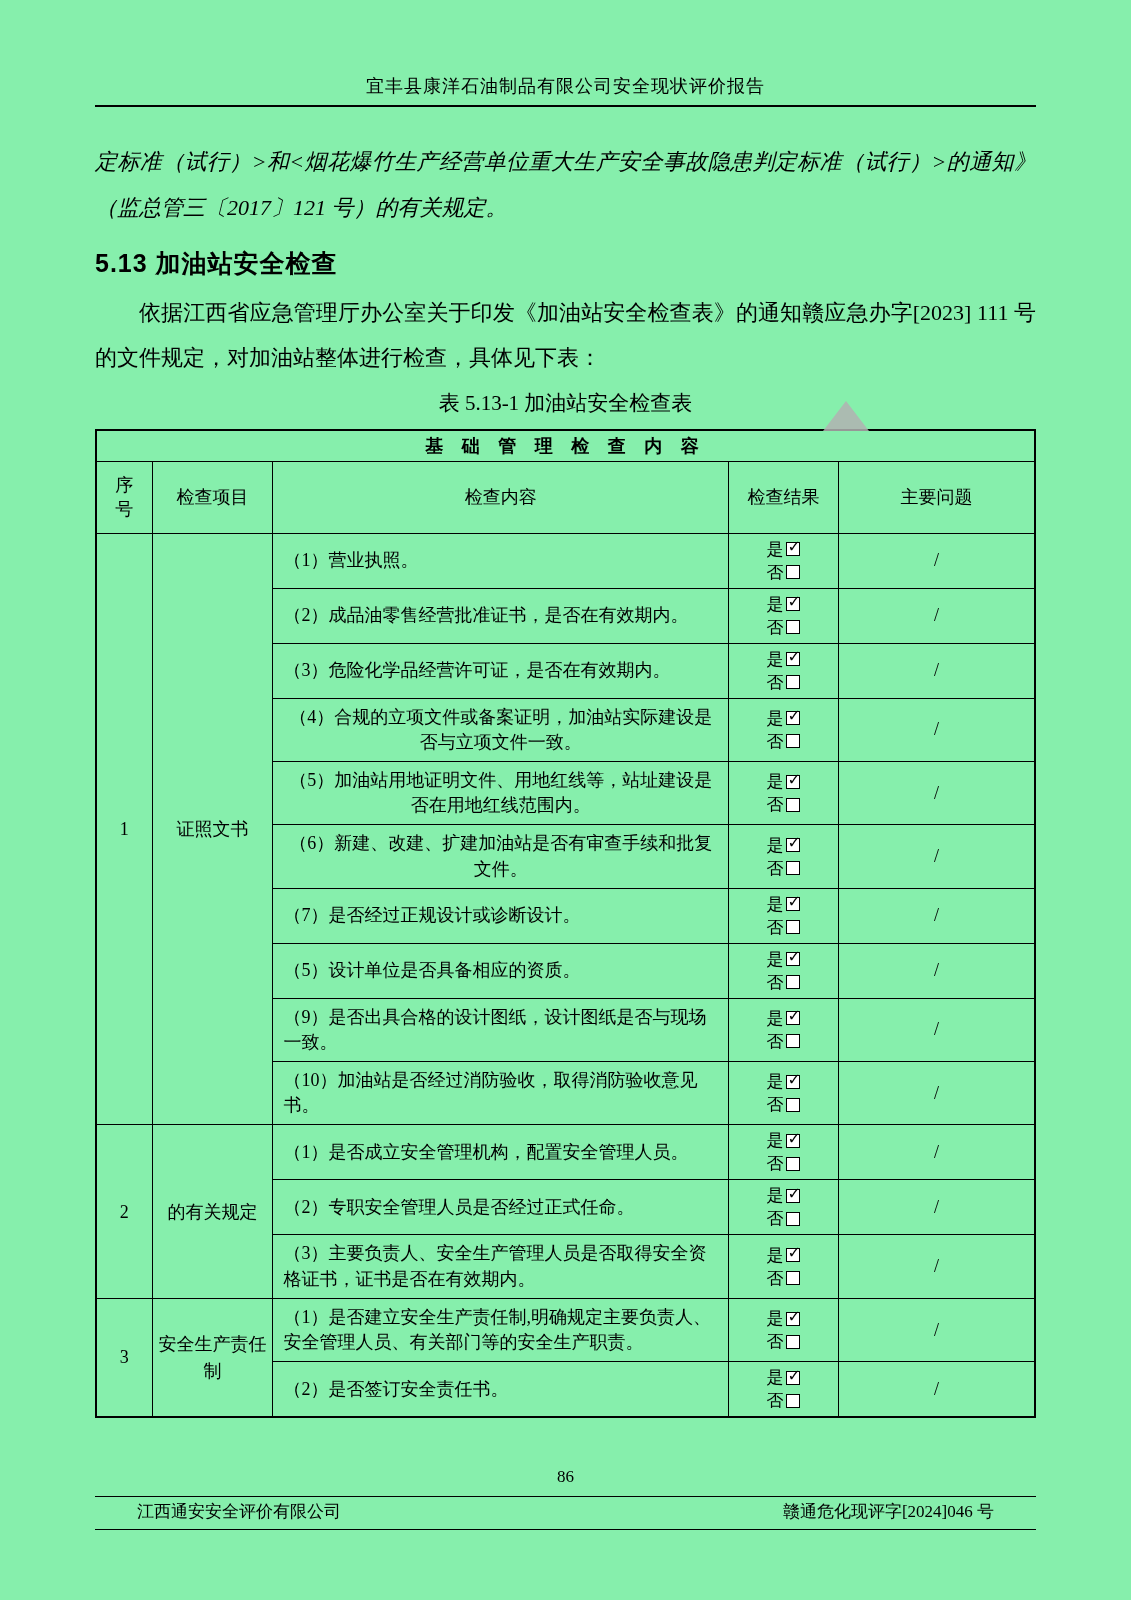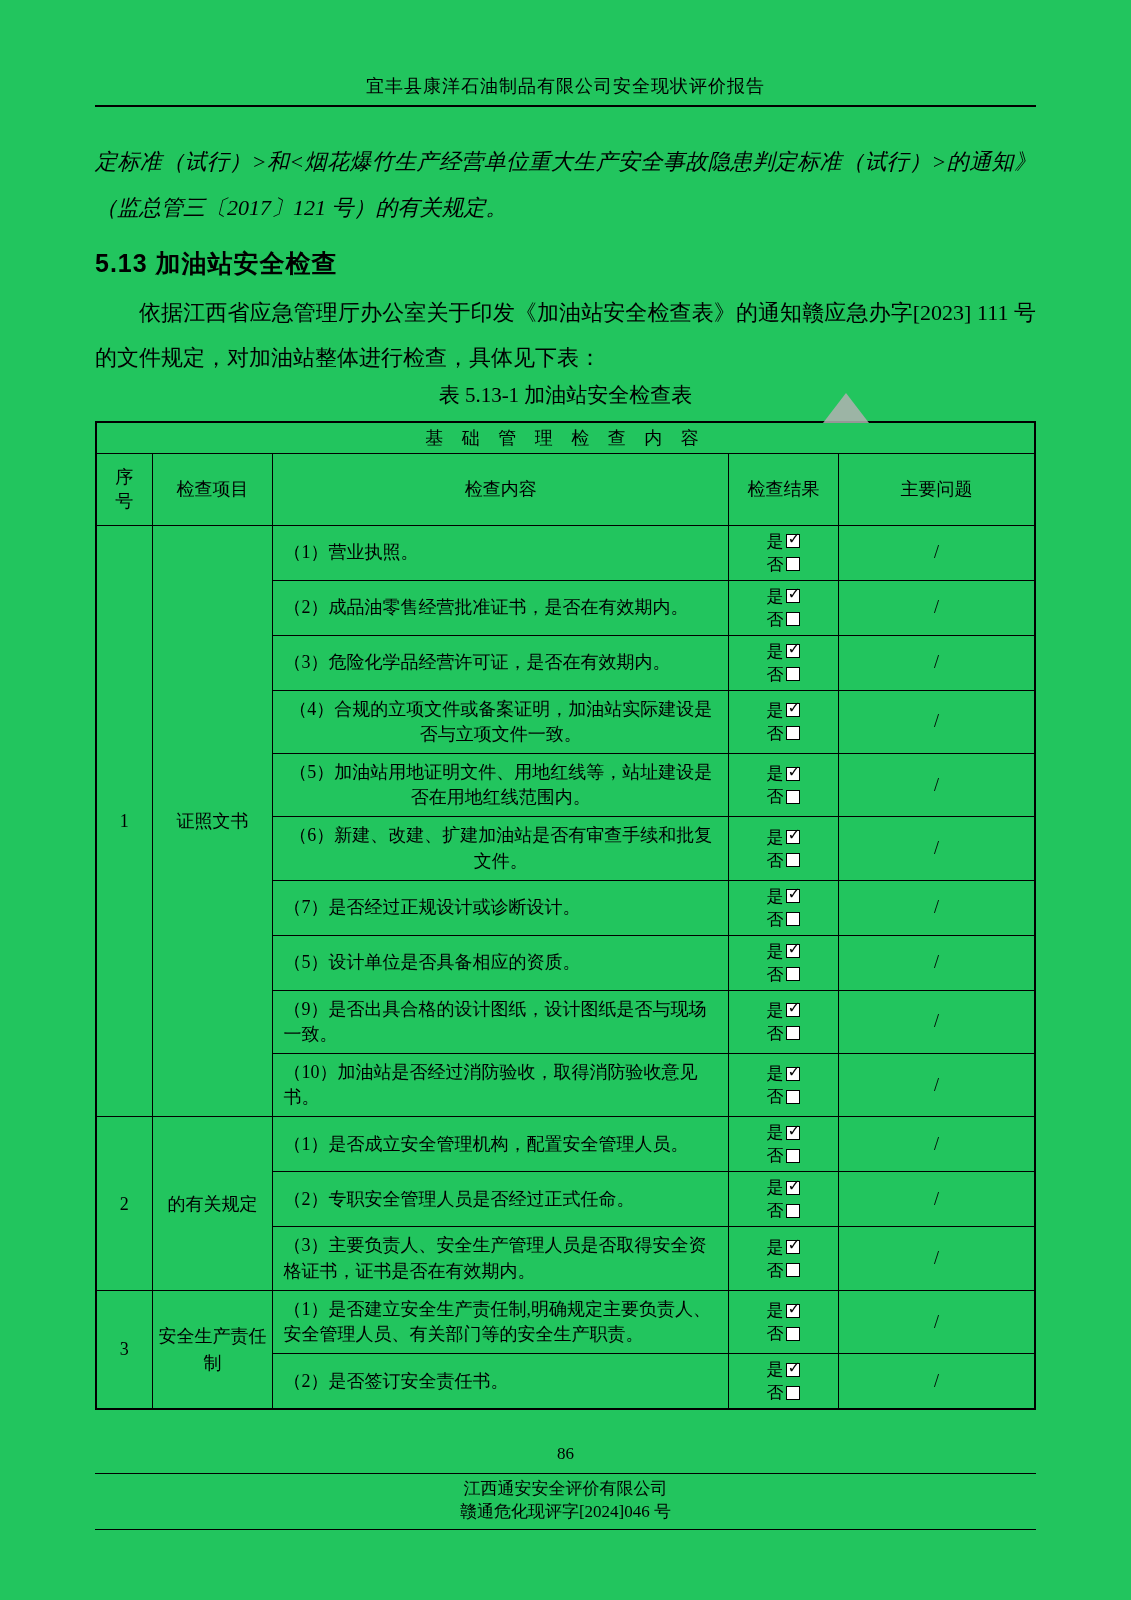--- a/index.html
+++ b/index.html
@@ -1,58 +1,58 @@
 <!DOCTYPE html>
 <html><head>
 <meta charset="utf-8">
 <style>
   html,body{margin:0;padding:0;background:#ffffff;}
   .page{
-    position:relative;width:1131px;height:1600px;background:#22c55e;color:#000;
+    position:relative;width:1131px;height:1600px;background:#86efac;color:#000;
     font-family:"Liberation Serif","DejaVu Serif",serif;overflow:hidden;
   }
   .doc-header{
     margin:0 95px;padding-top:74px;padding-bottom:7px;
     text-align:center;font-size:18px;letter-spacing:1px;
     border-bottom:2px solid #000;
   }
   .p1{margin:32px 95px 0;font-size:22px;line-height:2.08;text-align:justify;font-style:italic;}
   .section-heading{
     margin:16px 95px 0;font-family:"Liberation Sans","DejaVu Sans",sans-serif;
     font-weight:bold;font-size:25px;letter-spacing:1px;
   }
   .p2{margin:10px 95px 0;font-size:22px;line-height:2.08;text-align:justify;text-indent:2em;}
-  .table-caption{margin:0 95px 0;text-align:center;font-size:21px;}
+  .table-caption{margin:8px 95px 0;text-align:center;font-size:21px;}
   .table-wrap{position:relative;margin:12px 95px 0;}
   .watermark{position:absolute;top:-30px;left:726px;opacity:.85;}
   table.check-table{
     width:100%;border-collapse:collapse;table-layout:fixed;
     font-size:18px;border:2px solid #000;
   }
   .check-table td,.check-table th{border:1px solid #000;}
-  tr.banner-row th{font-weight:normal;letter-spacing:7px;padding:3px 4px;font-size:18px;}
+  tr.banner-row th{font-weight:bold;letter-spacing:7px;padding:3px 4px;font-size:18px;}
   tr.cols-row th{font-weight:normal;padding:11px 2px;font-size:18px;vertical-align:middle;}
   .col-no-head span{display:inline-block;width:1.05em;line-height:1.35;}
   .c-no,.c-proj{text-align:center;vertical-align:middle;padding:4px 4px;line-height:1.45;}
   .c-content{padding:6px 10px;line-height:1.4;vertical-align:middle;text-align:left;}
   .c-content.ta-c{text-align:center;}
   .c-result{text-align:center;vertical-align:middle;padding:4px 0;}
   .r-line{display:flex;justify-content:center;align-items:center;gap:3px;line-height:23px;font-size:17px;}
   .cb{width:12px;height:12px;border:1px solid #000;position:relative;display:inline-block;background:#fff;}
   .cb .tick{
     position:absolute;left:0px;top:-8px;font-size:16px;font-weight:700;
     font-family:"DejaVu Sans",sans-serif;
   }
   .c-prob{text-align:center;vertical-align:middle;font-size:18px;padding:4px 0;}
   .doc-footer{position:absolute;left:95px;right:95px;bottom:70px;}
   .page-num{text-align:center;font-size:17px;margin-bottom:9px;}
   .footer-bar{
     display:flex;justify-content:space-between;align-items:center;
     border-top:1px solid #000;border-bottom:1px solid #000;
-    padding:3px 42px 6px;font-size:17px;flex-direction:column;
+    padding:3px 42px 6px;font-size:17px;
   }
 </style>
 </head>
 <body>
 
 <div class="page">
 
   <div class="doc-header">宜丰县康洋石油制品有限公司安全现状评价报告</div>
 
   <div class="p1">定标准（试行）&gt;和&lt;烟花爆竹生产经营单位重大生产安全事故隐患判定标准（试行）&gt;的通知》（监总管三〔2017〕121 号）的有关规定。</div>

